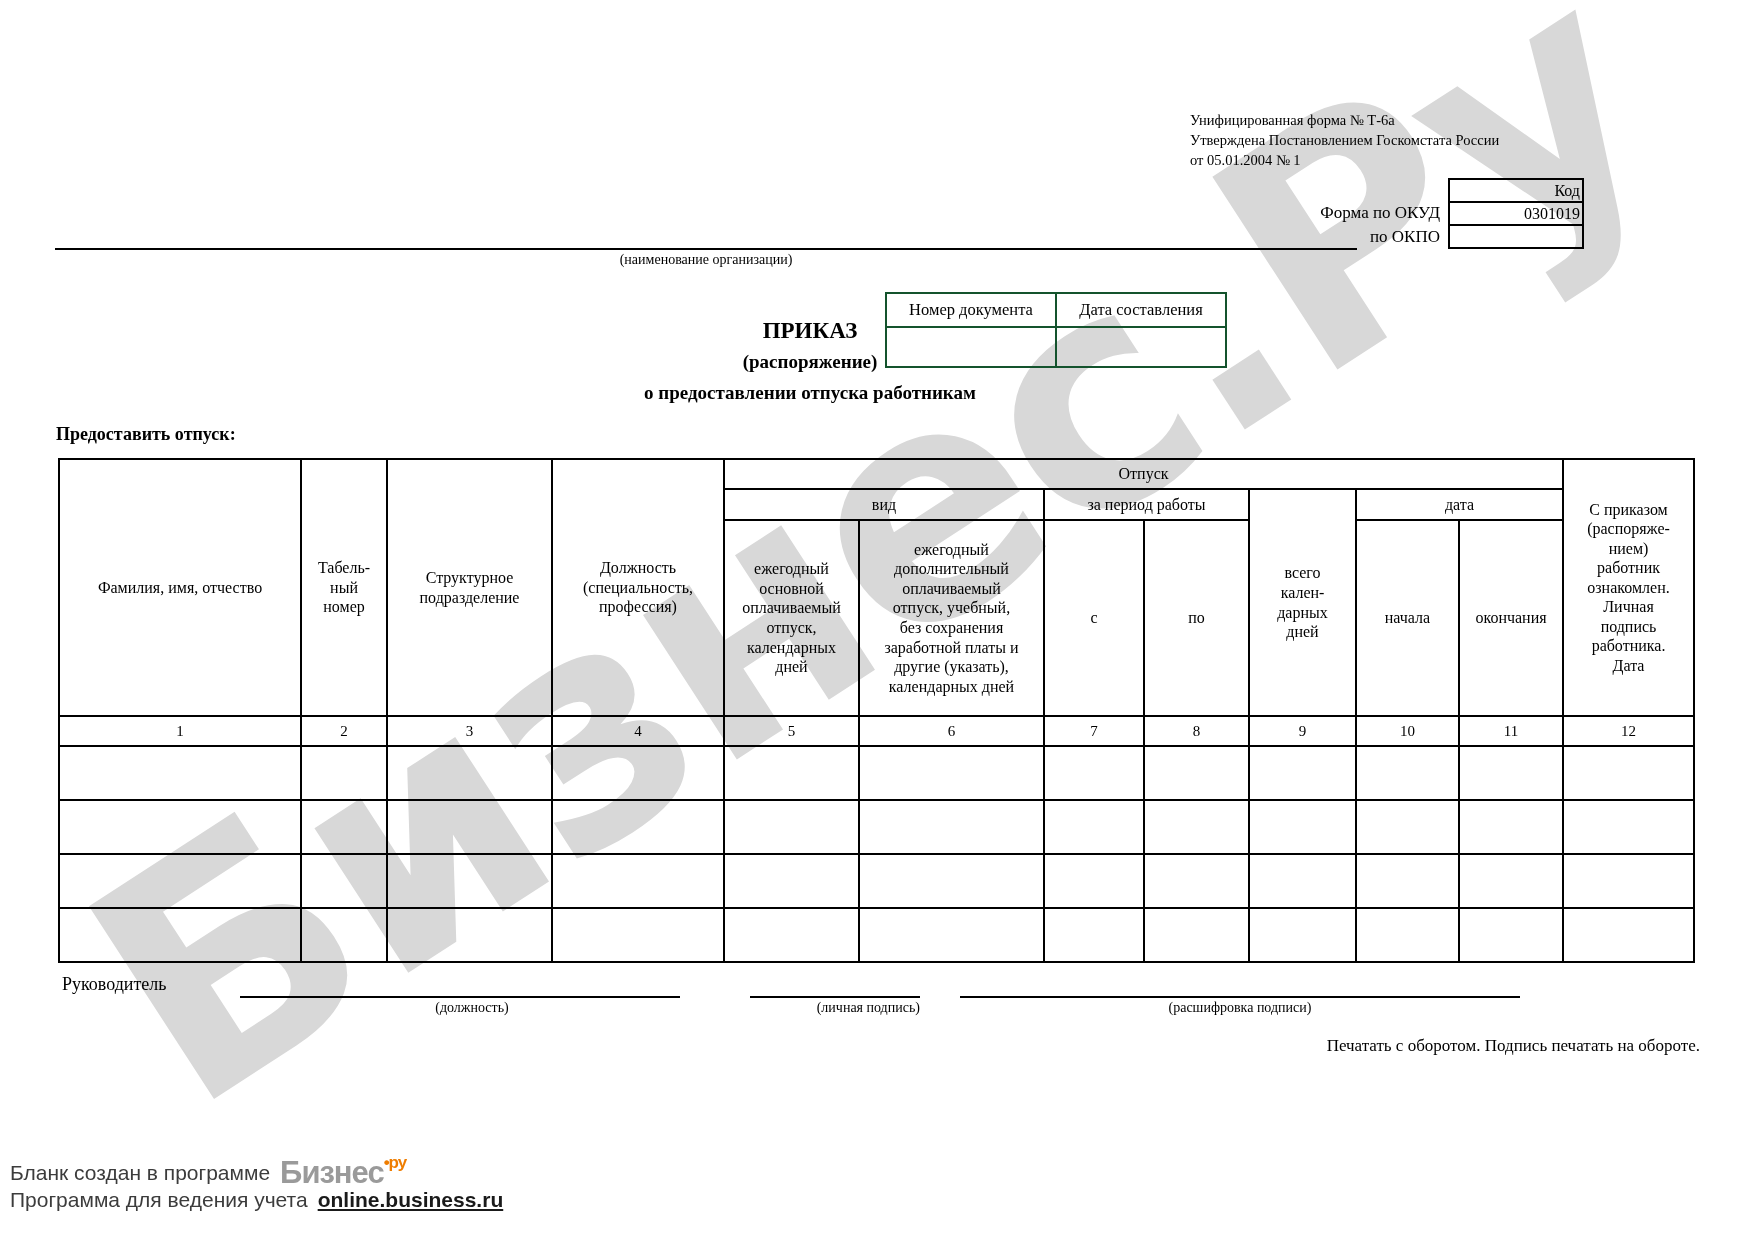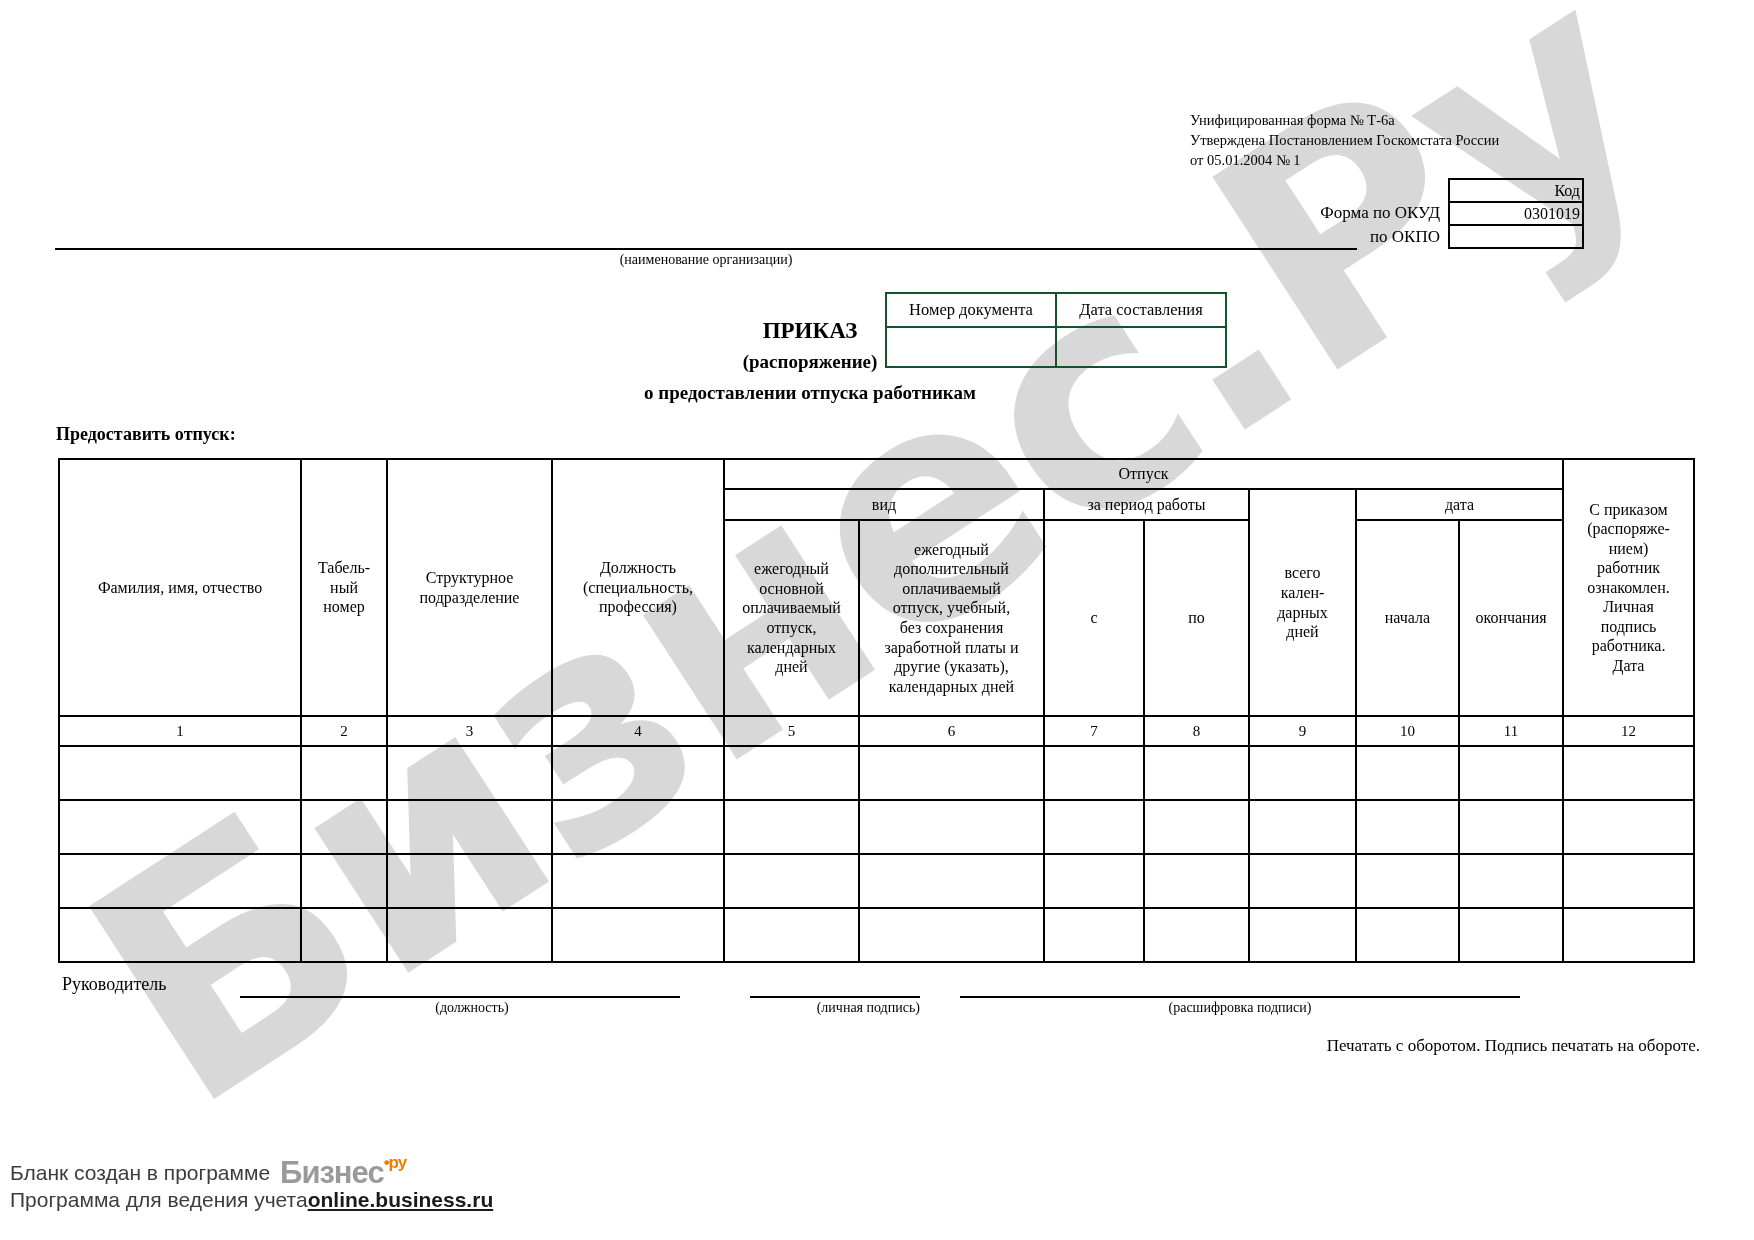--- a/index.html
+++ b/index.html
@@ -59,21 +59,21 @@
   .sig-caption.c2{left:750px;width:170px;text-align:right;}
   .sig-caption.c3{left:960px;width:560px;}
 
   .print-note{position:absolute;right:54px;top:1036px;font-size:17px;text-align:right;}
 
   .brand{position:absolute;left:10px;top:1150px;font-family:"Liberation Sans","DejaVu Sans",sans-serif;color:#3c3c3c;}
   .brand-line1{font-size:21px;line-height:26px;}
   .brand-line2{font-size:21px;line-height:28px;}
   .logo-main{font-weight:bold;font-size:31px;color:#9a9a9a;margin-left:10px;letter-spacing:-1px;vertical-align:-3px;}
   .logo-sup{font-weight:bold;font-size:17px;color:#ef7d00;vertical-align:12px;letter-spacing:-1px;}
-  .brand-link{font-weight:bold;color:#1a1a1a;text-decoration:underline;margin-left:0;}
+  .brand-link{font-weight:bold;color:#1a1a1a;text-decoration:underline;margin-left:10px;}
 </style>
 </head>
 <body>
 
 <div class="watermark">Бизнес.Ру</div>
 
 <div class="content">
 
   <div class="form-info">
     <div>Унифицированная форма № Т-6а</div>

